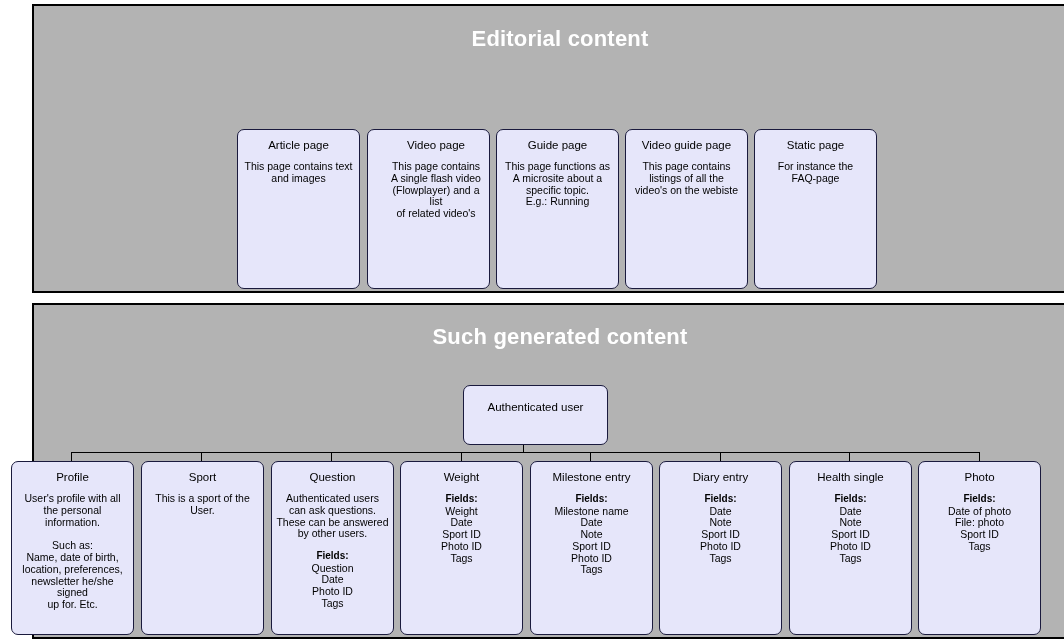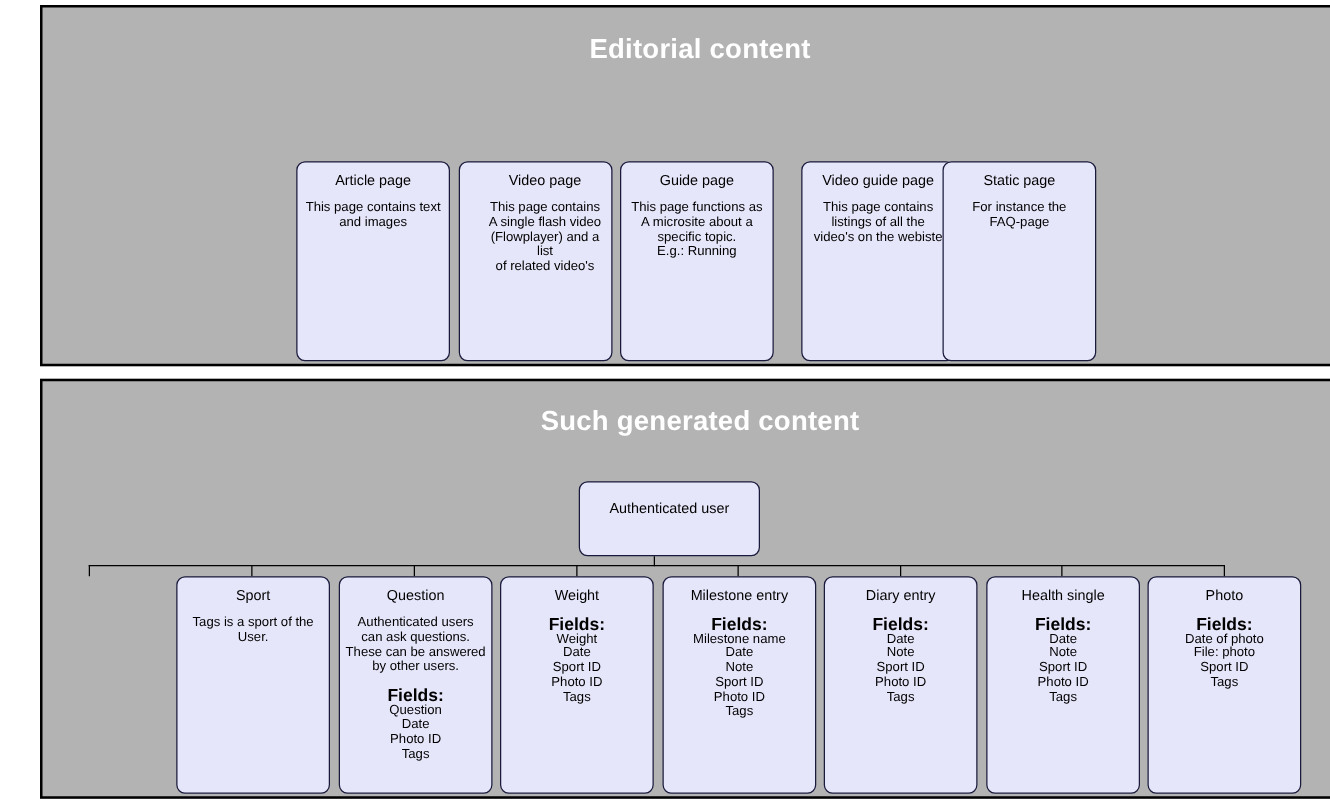--- a/index.html
+++ b/index.html
@@ -80,38 +80,38 @@
   }
   .node .node-body {
     display: block;
     white-space: pre-line;
     font-size: 10.5px;
     line-height: 11.8px;
   }
   .node .node-fields-label {
     display: block;
     font-weight: bold;
-    font-size: 14px;
+    font-size: 10px;
     line-height: 12.5px;
     margin-top: 10px;
   }
   .node .node-fields-label.tight { margin-top: 0px; }
   .node .node-fields {
     display: block;
     white-space: pre-line;
     font-size: 10.5px;
     line-height: 11.8px;
   }
 
   
   .ed-node { top: 123px; width: 123px; height: 160px; }
   #node-article      { left: 203px; }
   #node-video        { left: 333px; padding-left: 19px; }
   #node-guide        { left: 462px; }
-  #node-video-guide  { left: 607px; }
+  #node-video-guide  { left: 591px; }
   #node-static       { left: 720px; }
 
   
   #node-auth-user {
     left: 463px;
     top: 385px;
     width: 145px;
     height: 60px;
     padding-top: 14px;
   }
@@ -204,24 +204,35 @@
   <div class="conn" id="conn-bus"></div>
   <div class="conn conn-drop" id="drop-profile"></div>
   <div class="conn conn-drop" id="drop-sport"></div>
   <div class="conn conn-drop" id="drop-question"></div>
   <div class="conn conn-drop" id="drop-weight"></div>
   <div class="conn conn-drop" id="drop-milestone"></div>
   <div class="conn conn-drop" id="drop-diary"></div>
   <div class="conn conn-drop" id="drop-health"></div>
   <div class="conn conn-drop" id="drop-photo"></div>
 
+  <div class="node ugc-node" id="node-profile">
+    <span class="node-title">Profile</span>
+    <span class="node-body">User's profile with all
+the personal information.
+
+Such as:
+Name, date of birth,
+location, preferences,
+newsletter he/she signed
+up for. Etc.</span>
+  </div>
 
   <div class="node ugc-node" id="node-sport">
     <span class="node-title">Sport</span>
-    <span class="node-body">Tags is a sport of the
+    <span class="node-body">This is a sport of the
 User.</span>
   </div>
 
   <div class="node ugc-node" id="node-question">
     <span class="node-title">Question</span>
     <span class="node-body">Authenticated users
 can ask questions.
 These can be answered
 by other users.</span>
     <span class="node-fields-label">Fields:</span>

